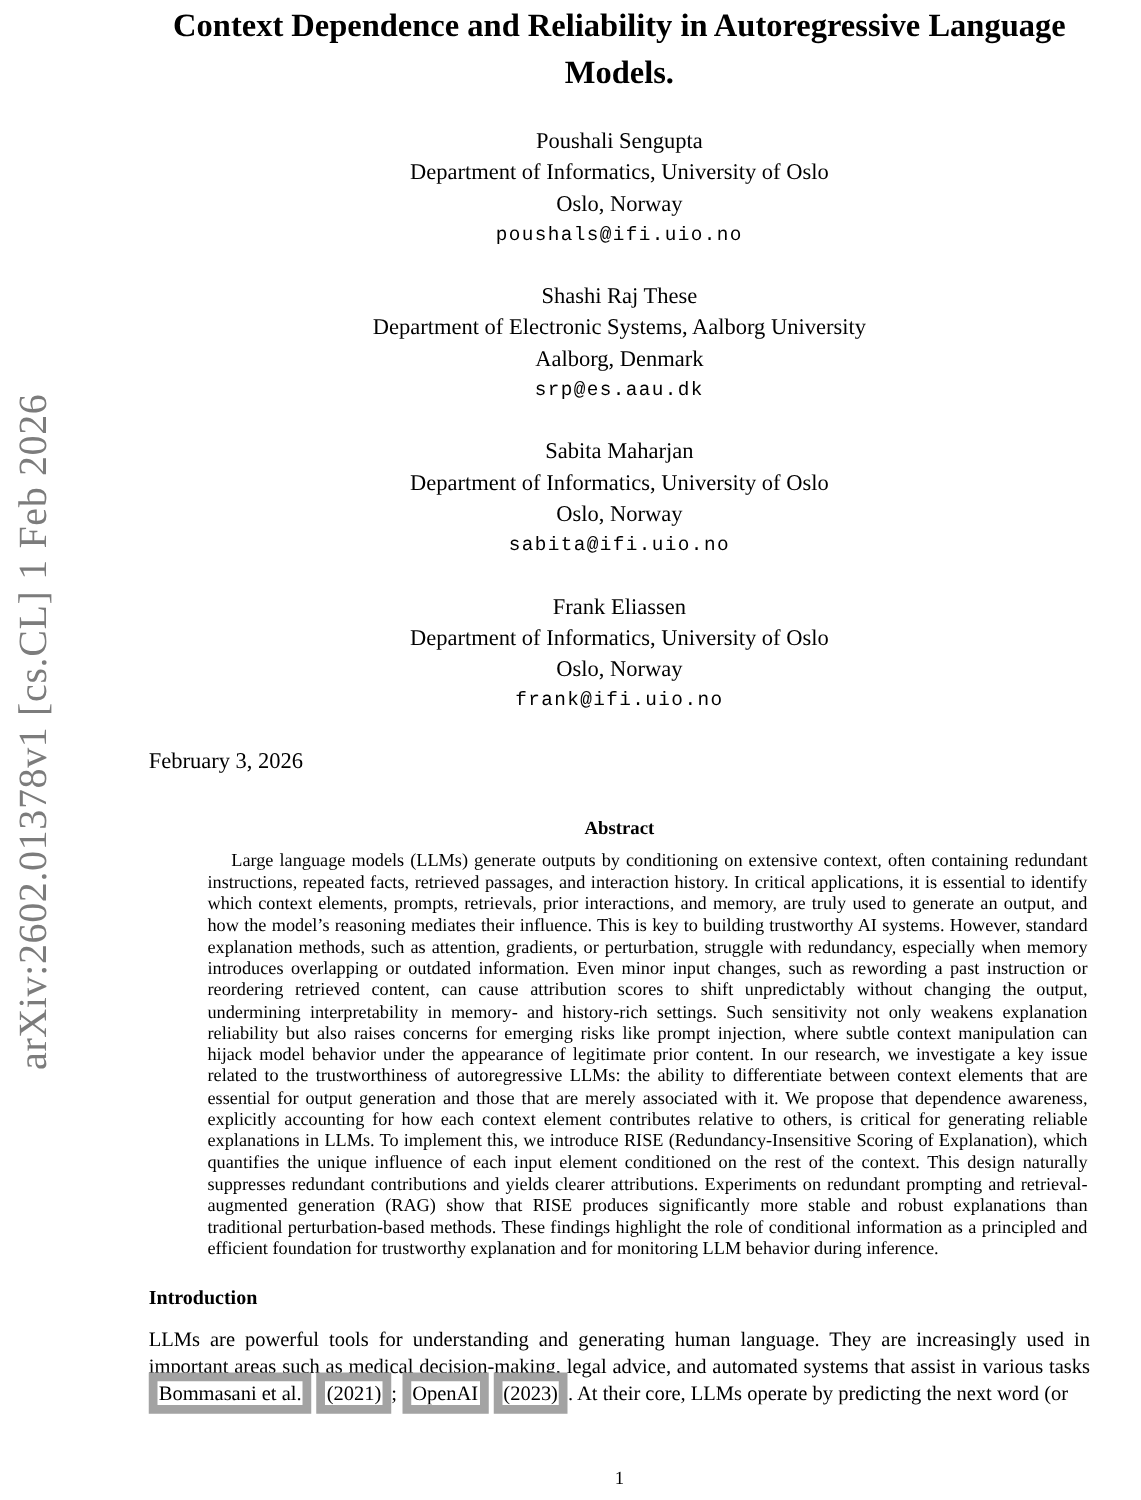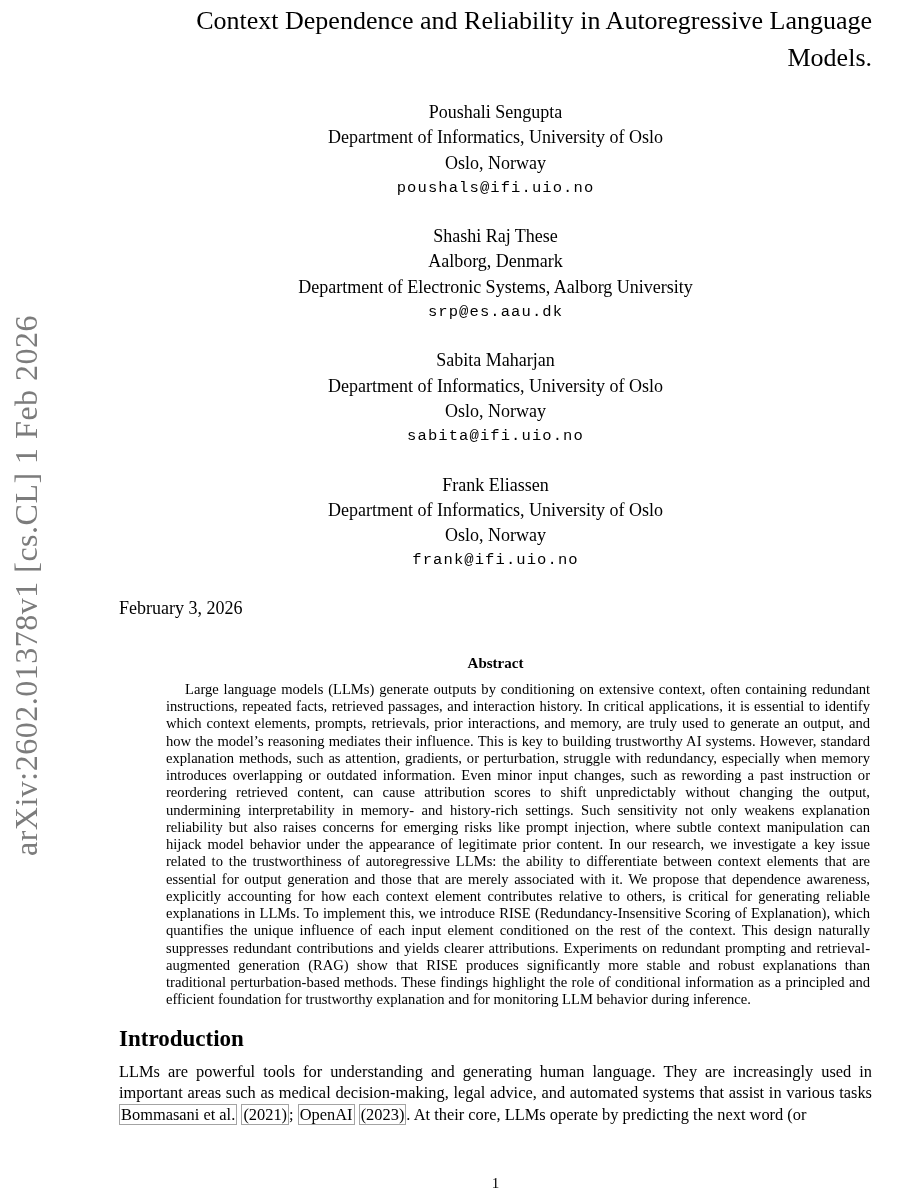--- a/index.html
+++ b/index.html
@@ -28,23 +28,23 @@
     letter-spacing: 0.5px;
   }
   .content {
     position: absolute;
     left: 119px;
     top: 0;
     width: 753px;
   }
   .paper-title {
     margin: 2px 0 0 0;
-    text-align: right;
+    text-align: center;
     font-size: 26px;
-    font-weight: normal;
+    font-weight: bold;
     line-height: 37px;
   }
   .authors {
     margin-top: 24px;
   }
   .author-block {
     margin-top: 23px;
     text-align: center;
     font-size: 18px;
     line-height: 25.3px;
@@ -70,32 +70,32 @@
   }
   .abstract-body {
     margin: 0 2px 0 47px;
     font-size: 14.6px;
     line-height: 17.25px;
     text-align: justify;
     text-indent: 19px;
   }
   .section-heading {
     margin: 16px 0 0 0;
-    font-size: 23px;
+    font-size: 16px;
     font-weight: bold;
     line-height: 28px;
   }
   .intro-body {
     margin-top: 8px;
     font-size: 16.4px;
     line-height: 21.6px;
     text-align: justify;
   }
   .cite {
-    border: 1px solid #a3a3a3;
+    border: 7px solid #a3a3a3;
     padding: 0 1px;
     cursor: pointer;
   }
   .page-number {
     position: absolute;
     bottom: 8px;
     left: 119px;
     width: 753px;
     text-align: center;
     font-size: 15px;
@@ -116,22 +116,22 @@
 
       <div class="author-block">
         <div>Poushali Sengupta</div>
         <div>Department of Informatics, University of Oslo</div>
         <div>Oslo, Norway</div>
         <div class="author-email">poushals@ifi.uio.no</div>
       </div>
 
       <div class="author-block">
         <div>Shashi Raj These</div>
+        <div>Department of Electronic Systems, Aalborg University</div>
         <div>Aalborg, Denmark</div>
-        <div>Department of Electronic Systems, Aalborg University</div>
         <div class="author-email">srp@es.aau.dk</div>
       </div>
 
       <div class="author-block">
         <div>Sabita Maharjan</div>
         <div>Department of Informatics, University of Oslo</div>
         <div>Oslo, Norway</div>
         <div class="author-email">sabita@ifi.uio.no</div>
       </div>
 

